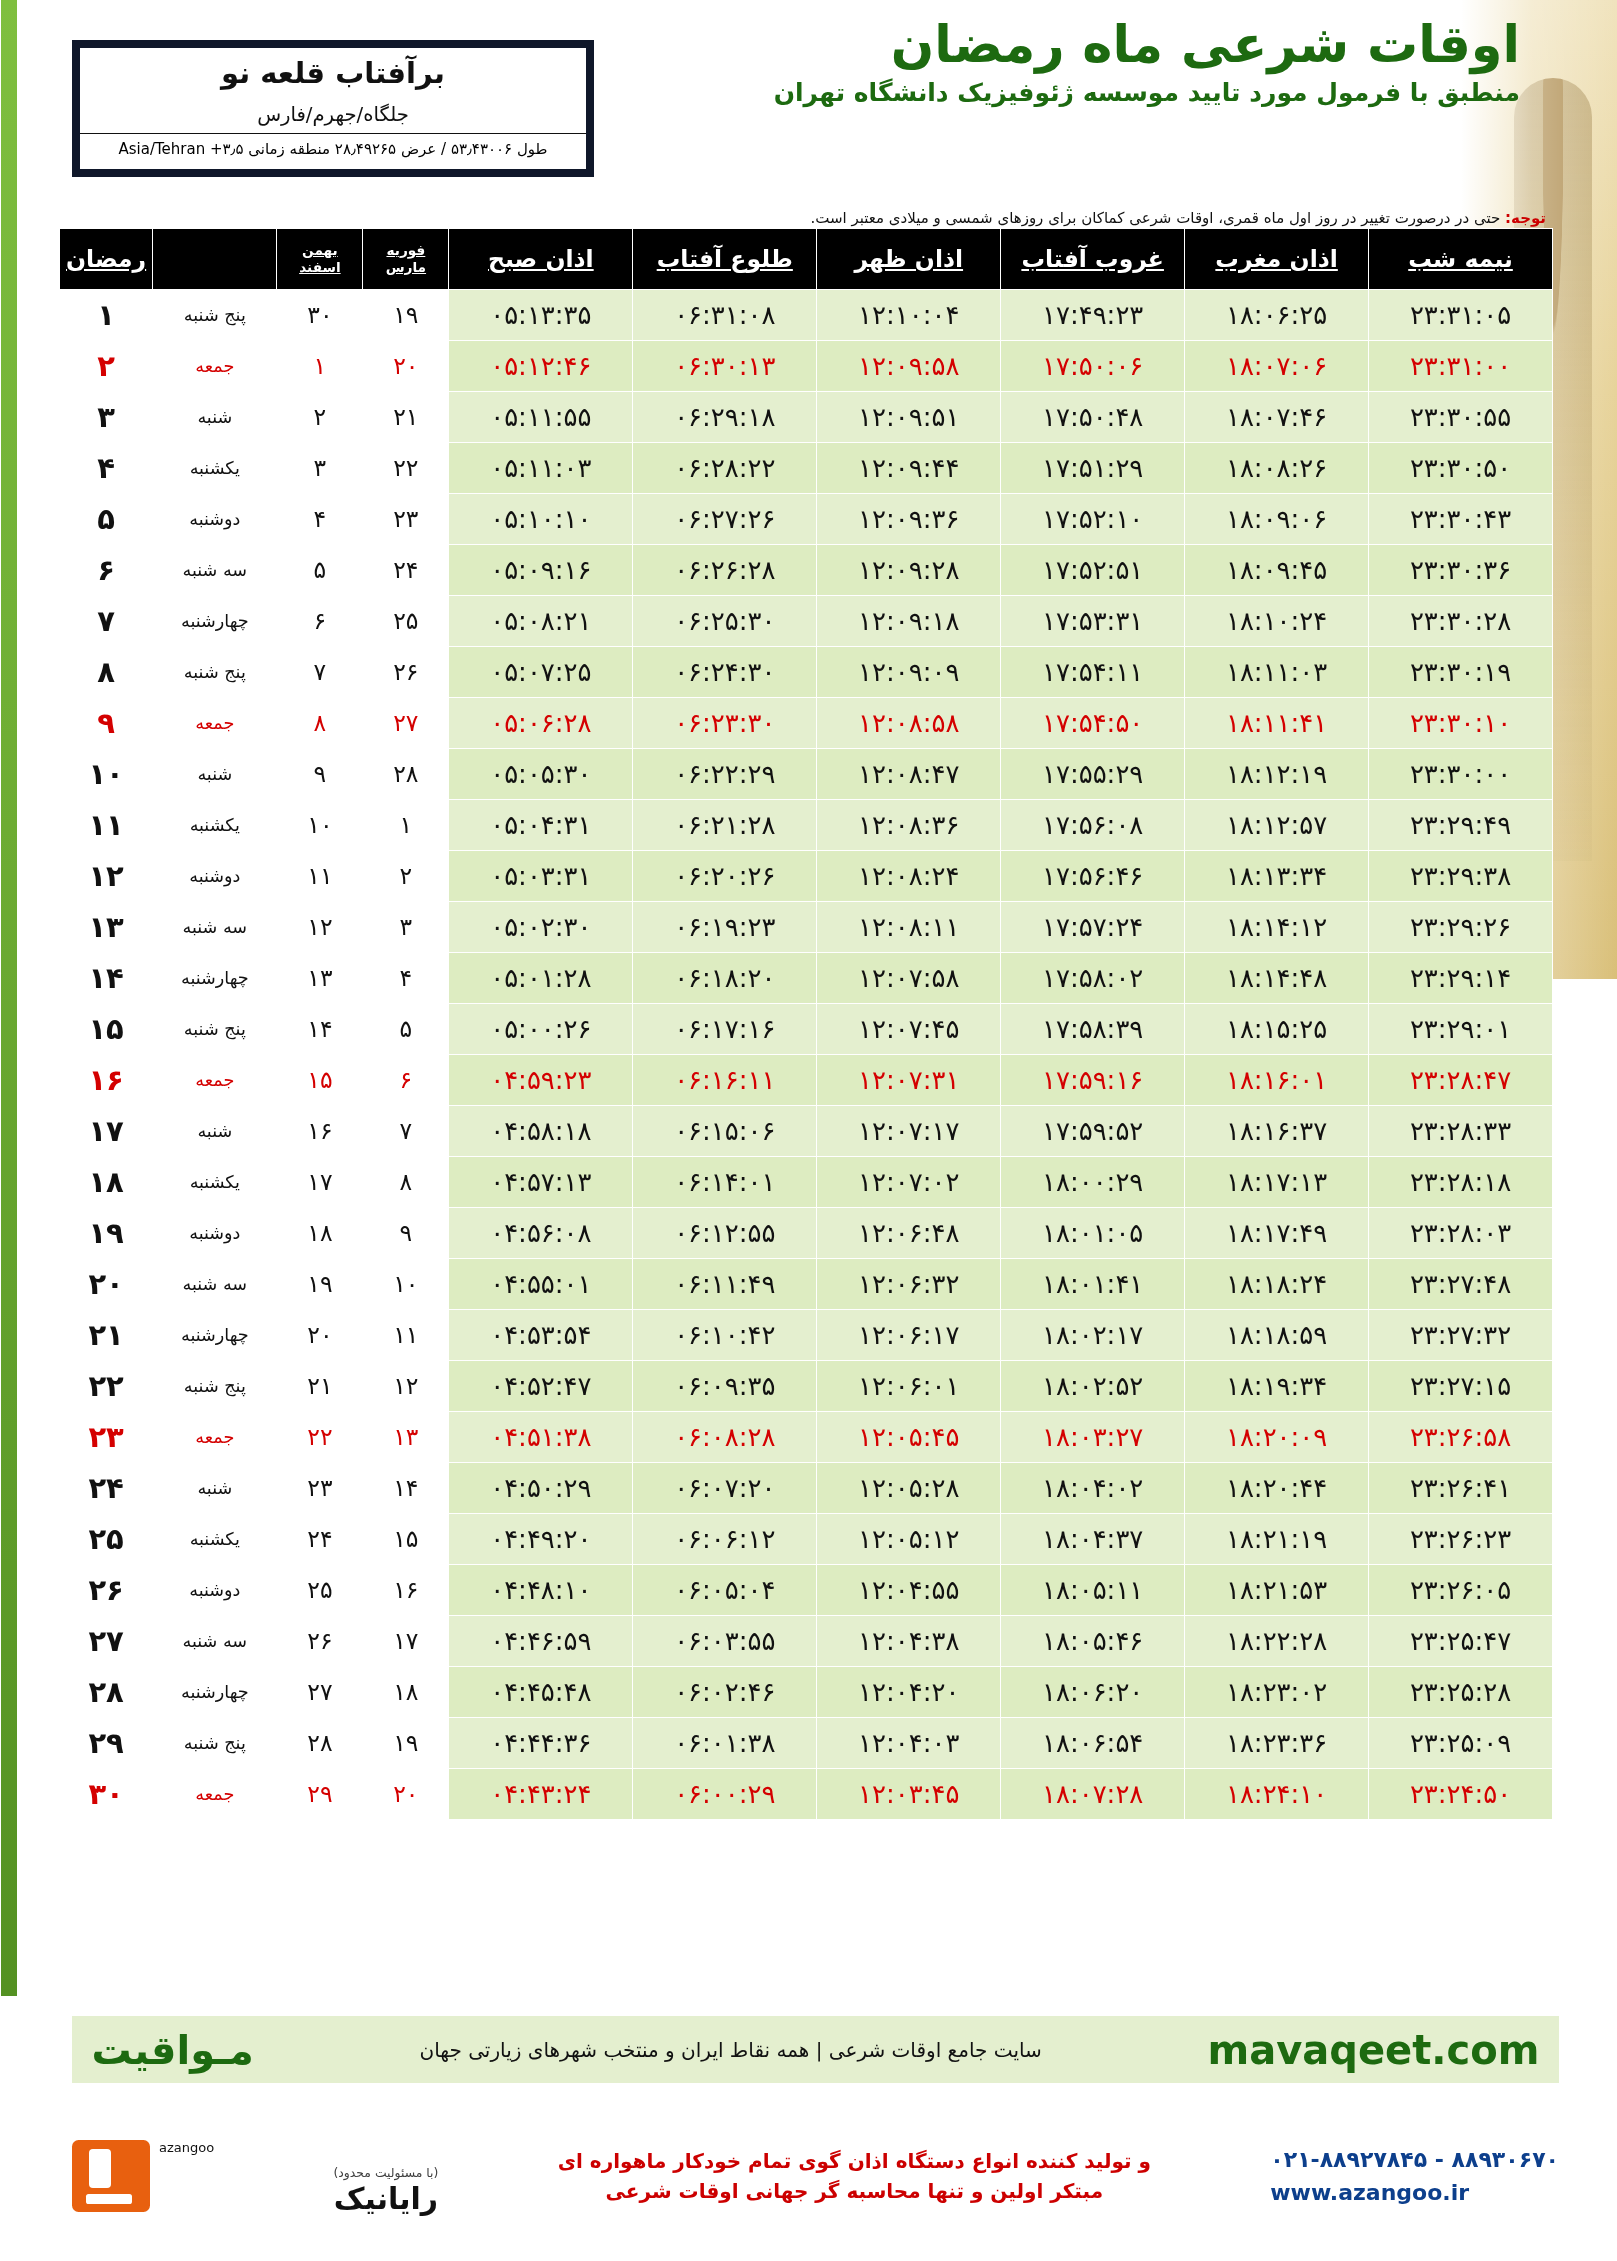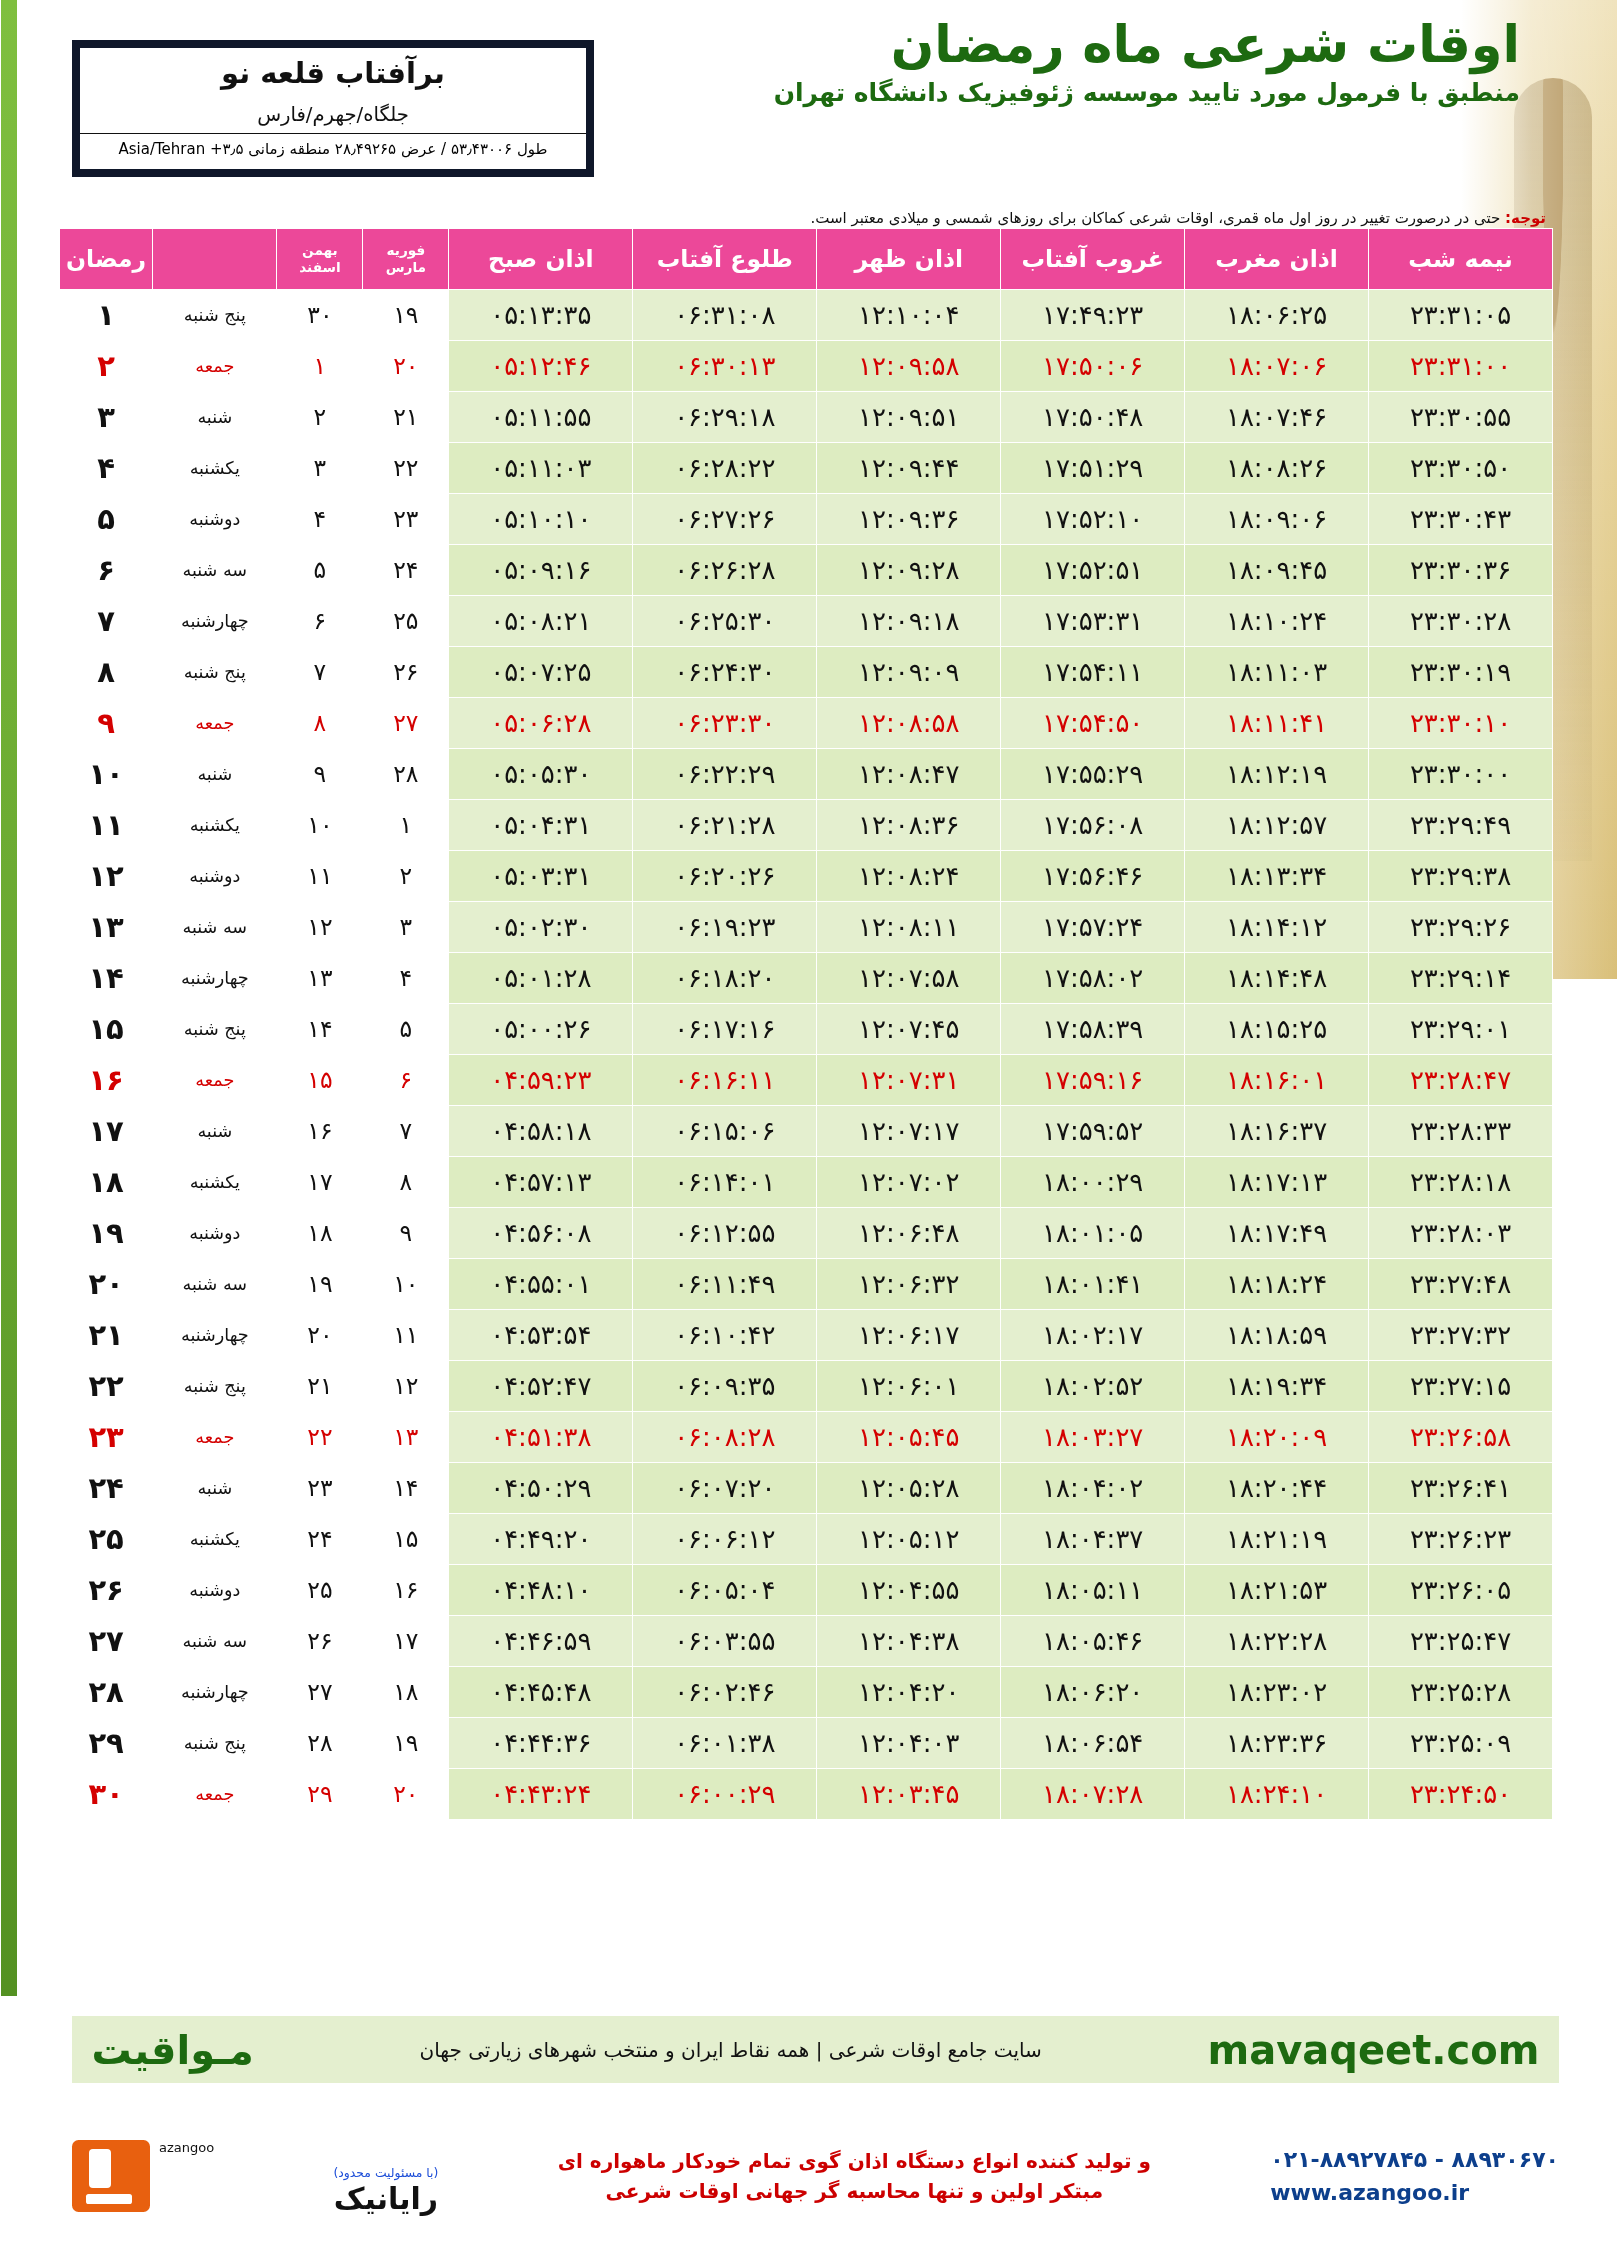--- a/index.html
+++ b/index.html
@@ -125,27 +125,28 @@
     border-collapse: collapse;
     width: 1494px;
     table-layout: fixed;
   }
   table.times th, table.times td {
     border: 1.3px solid #ffffff;
     text-align: center;
     vertical-align: middle;
   }
   thead th {
-    background: #ec4899;
+    background: #000000;
     color: #ffffff;
     font-size: 23.5px;
     font-weight: bold;
     height: 60px;
     padding: 0;
     position: relative;
+    text-decoration: underline;
   }
   thead th.two-line {
     font-size: 13.7px;
     line-height: 1.25;
     font-weight: bold;
   }
   tbody td {
     background: #e4efcf;
     color: #111;
     font-size: 26px;
@@ -256,21 +257,21 @@
     text-align: center;
     font-size: 13px;
     color: #111;
     line-height: 1.25;
   }
   .rayanic-name {
     font-size: 30px;
     font-weight: bold;
     color: #111;
   }
-  .rayanic-sub { color: #1d4ed8; font-size: 12.4px; margin-top: 30px;}
+  .rayanic-sub { color: #404040; font-size: 12.4px; margin-top: 30px;}
   .footer-desc {
     text-align: center;
     color: #cc0000;
     font-size: 20px;
     line-height: 1.5;
     font-weight: bold;
   }
   .footer-contact {
     text-align: left;
     direction: ltr;

